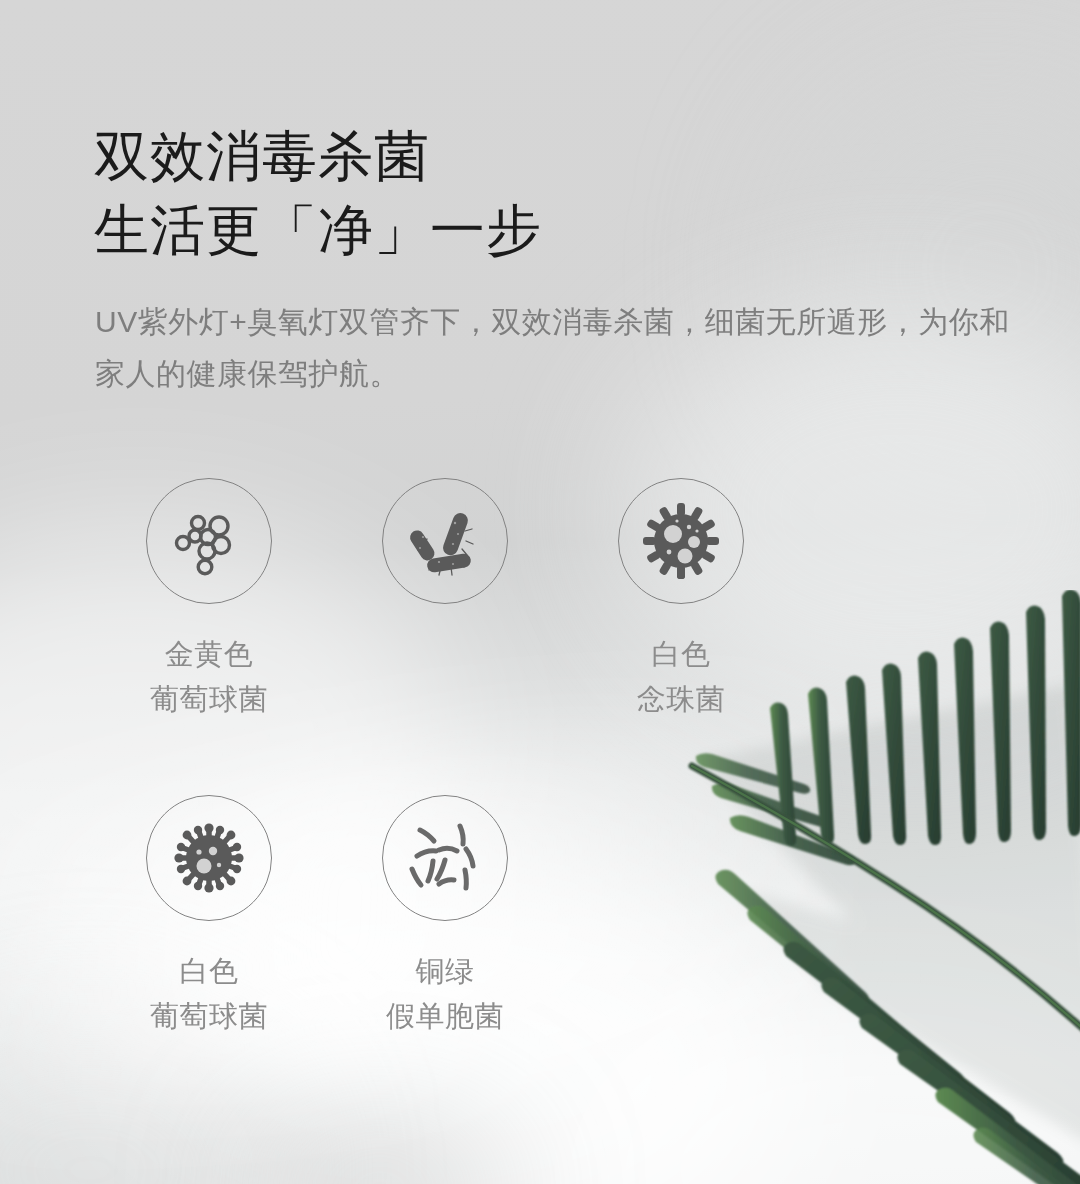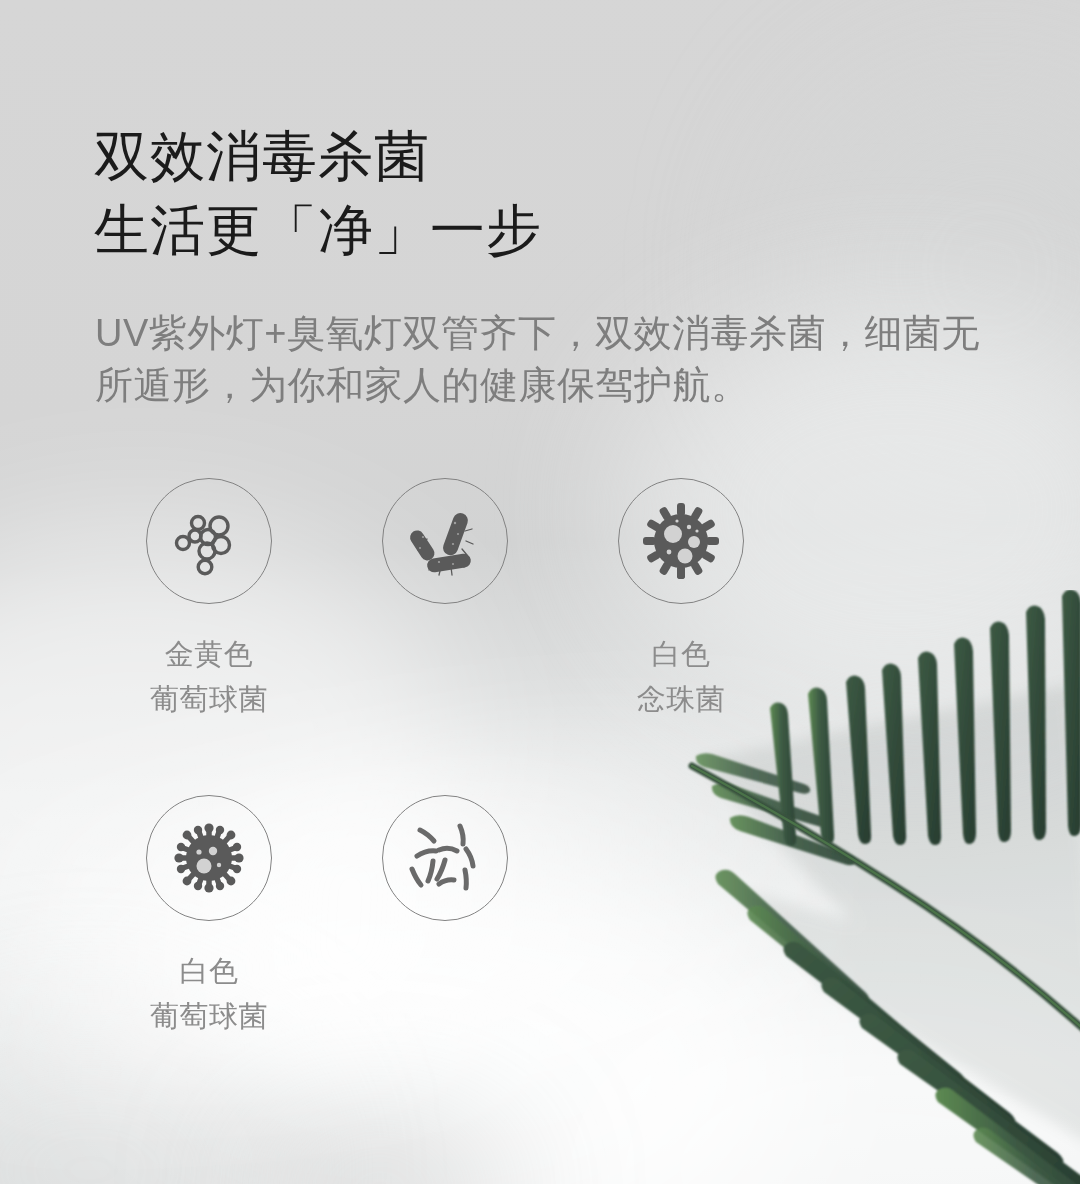--- a/index.html
+++ b/index.html
@@ -42,23 +42,23 @@
 
   
   .headline{
     position:absolute; left:94px; top:119px;
     color:#1b1b1b;
     font-size:55px; line-height:74px;
     letter-spacing:1px; font-weight:400;
     white-space:pre-line;
   }
   .subcopy{
-    position:absolute; left:95px; top:307px; width:920px;
+    position:absolute; left:95px; top:296px; width:920px;
     color:#7e7e7e;
-    font-size:38px; line-height:52px; font-weight:400;
+    font-size:30px; line-height:52px; font-weight:400;
     letter-spacing:.5px;
   }
 
   
   .germ-grid{ position:absolute; left:95px; top:478px; width:700px; }
   .germ-row{ display:flex;gap:8px; }
   .germ-row.row-2{ margin-top:73px; }
   .germ-cell{ width:228px; display:flex; flex-direction:column; align-items:center; }
   .germ-circle{
     width:126px; height:126px; border-radius:50%;
@@ -303,16 +303,18 @@
               <path d="M36 34 q 9 -4 18 1"></path>
               <path d="M63 33 q 6 8 7 17"></path>
               <path d="M9 53 q 4 10 9 16"></path>
               <path d="M30 45 q -1 11 -5 20"></path>
               <path d="M42 44 q -3 11 -8 19"></path>
               <path d="M36 68 q 7 -5 15 -4"></path>
               <path d="M62 54 q 2 10 1 18"></path>
             </g>
           </svg>
         </div>
+        <div class="germ-label">铜绿
+假单胞菌</div>
       </div>
     </div>
   </div>
 </div>
 
 </body></html>

